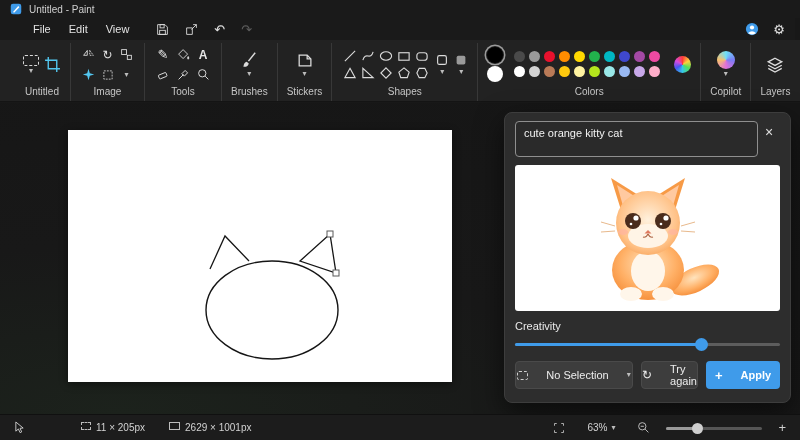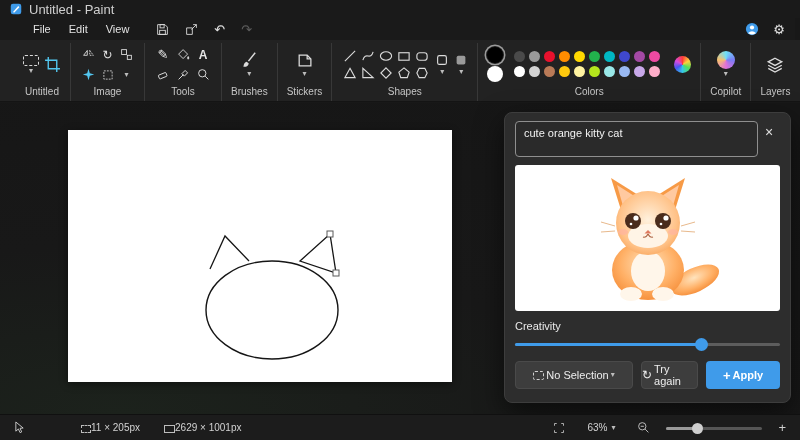--- a/index.html
+++ b/index.html
@@ -2,21 +2,21 @@
 <html><head>
 <meta charset="utf-8">
 <style>
   * { margin:0; padding:0; box-sizing:border-box; }
   html,body { width:800px; height:440px; overflow:hidden; }
   body { position:relative; background:#181818; font-family:"Liberation Sans",sans-serif; color:#e6e6e6; }
 
   
   .titlebar { position:absolute; top:0; left:0; right:0; height:18px; background:#1a1a1a;
               display:flex; align-items:center; gap:7px; padding-left:10px; }
-  .title-text { font-size:13px; color:#cfcfcf; }
+  .title-text { font-size:10px; color:#cfcfcf; }
   .menubar { position:absolute; top:18px; left:0; right:5px; height:22px; background:#1a1a1a;
              display:flex; align-items:center; padding:0 10px 0 24px; }
   .menu-item { font-size:11px; color:#e3e3e3; padding:2px 9px; border-radius:4px; cursor:default; }
   .qa-icons { display:flex; align-items:center; gap:16px; margin-left:18px; }
   .glyph-btn { font-size:13px; line-height:1; color:#e0e0e0; }
   .glyph-btn.disabled { color:#5d5d5d; }
   .tb-right { margin-left:auto; display:flex; align-items:center; gap:14px; }
 
   
   .ribbon { position:absolute; top:40px; left:0; right:0; height:62px; background:#222222;
@@ -61,31 +61,31 @@
                font-size:14px; color:#e0e0e0; border-radius:4px; }
   .img-box { margin-top:8px; height:146px; background:#ffffff; border-radius:3px; overflow:hidden;
              display:flex; align-items:center; justify-content:center; }
   .creativity-label { font-size:11px; color:#eaeaea; margin-top:9px; }
   .slider { position:relative; height:14px; margin-top:5px; }
   .slider .track { position:absolute; top:6px; left:0; right:0; height:3px; background:#5d5d5d; border-radius:2px; }
   .slider .fill { position:absolute; top:6px; left:0; height:3px; border-radius:2px; }
   .slider .thumb { position:absolute; top:1px; width:13px; height:13px; border-radius:50%; }
   .btn-row { display:flex; gap:8px; margin-top:10px; }
   .pbtn { height:28px; border-radius:4px; background:#3d3d3d; border:1px solid #4a4a4a;
-          display:flex; align-items:center; justify-content:center; gap:2px; font-size:11px; color:#ededed; }
+          display:flex; align-items:center; justify-content:center; gap:18px; font-size:11px; color:#ededed; }
   .pbtn.nosel { width:118px; }
   .pbtn.try { flex:1; }
   .pbtn.apply { width:74px; border:none; color:#ffffff; font-weight:bold; }
   .mini-sel { width:11px; height:9px; border:1px dashed #cfcfcf; border-radius:2px; }
 
   
   .statusbar { position:absolute; left:0; right:0; bottom:0; height:26px; background:#1c1c1c;
                border-top:1px solid #101010; display:flex; align-items:center; padding:0 14px; gap:10px;
                font-size:10px; color:#d2d2d2; }
-  .sb-item { display:flex; align-items:flex-end; }
+  .sb-item { display:flex; align-items:flex-start; gap:5px; }
   .sb-ico-sel { width:10px; height:8px; border:1px dashed #bdbdbd; }
   .sb-ico-canvas { width:11px; height:8px; border:1px solid #bdbdbd; }
   .sb-right { margin-left:auto; display:flex; align-items:center; gap:16px; }
   .zoom-btn { display:flex; align-items:center; gap:4px; padding:3px 6px; border-radius:4px; }
   .zslider { position:relative; width:96px; height:12px; }
   .zslider .track { position:absolute; top:5px; left:0; right:0; height:3px; background:#565656; border-radius:2px; }
   .zslider .fill { position:absolute; top:5px; left:0; height:3px; background:#9a9a9a; border-radius:2px; }
   .zslider .thumb { position:absolute; top:1px; width:11px; height:11px; border-radius:50%; background:#cfcfcf; }
 
   svg.icon { display:block; }

